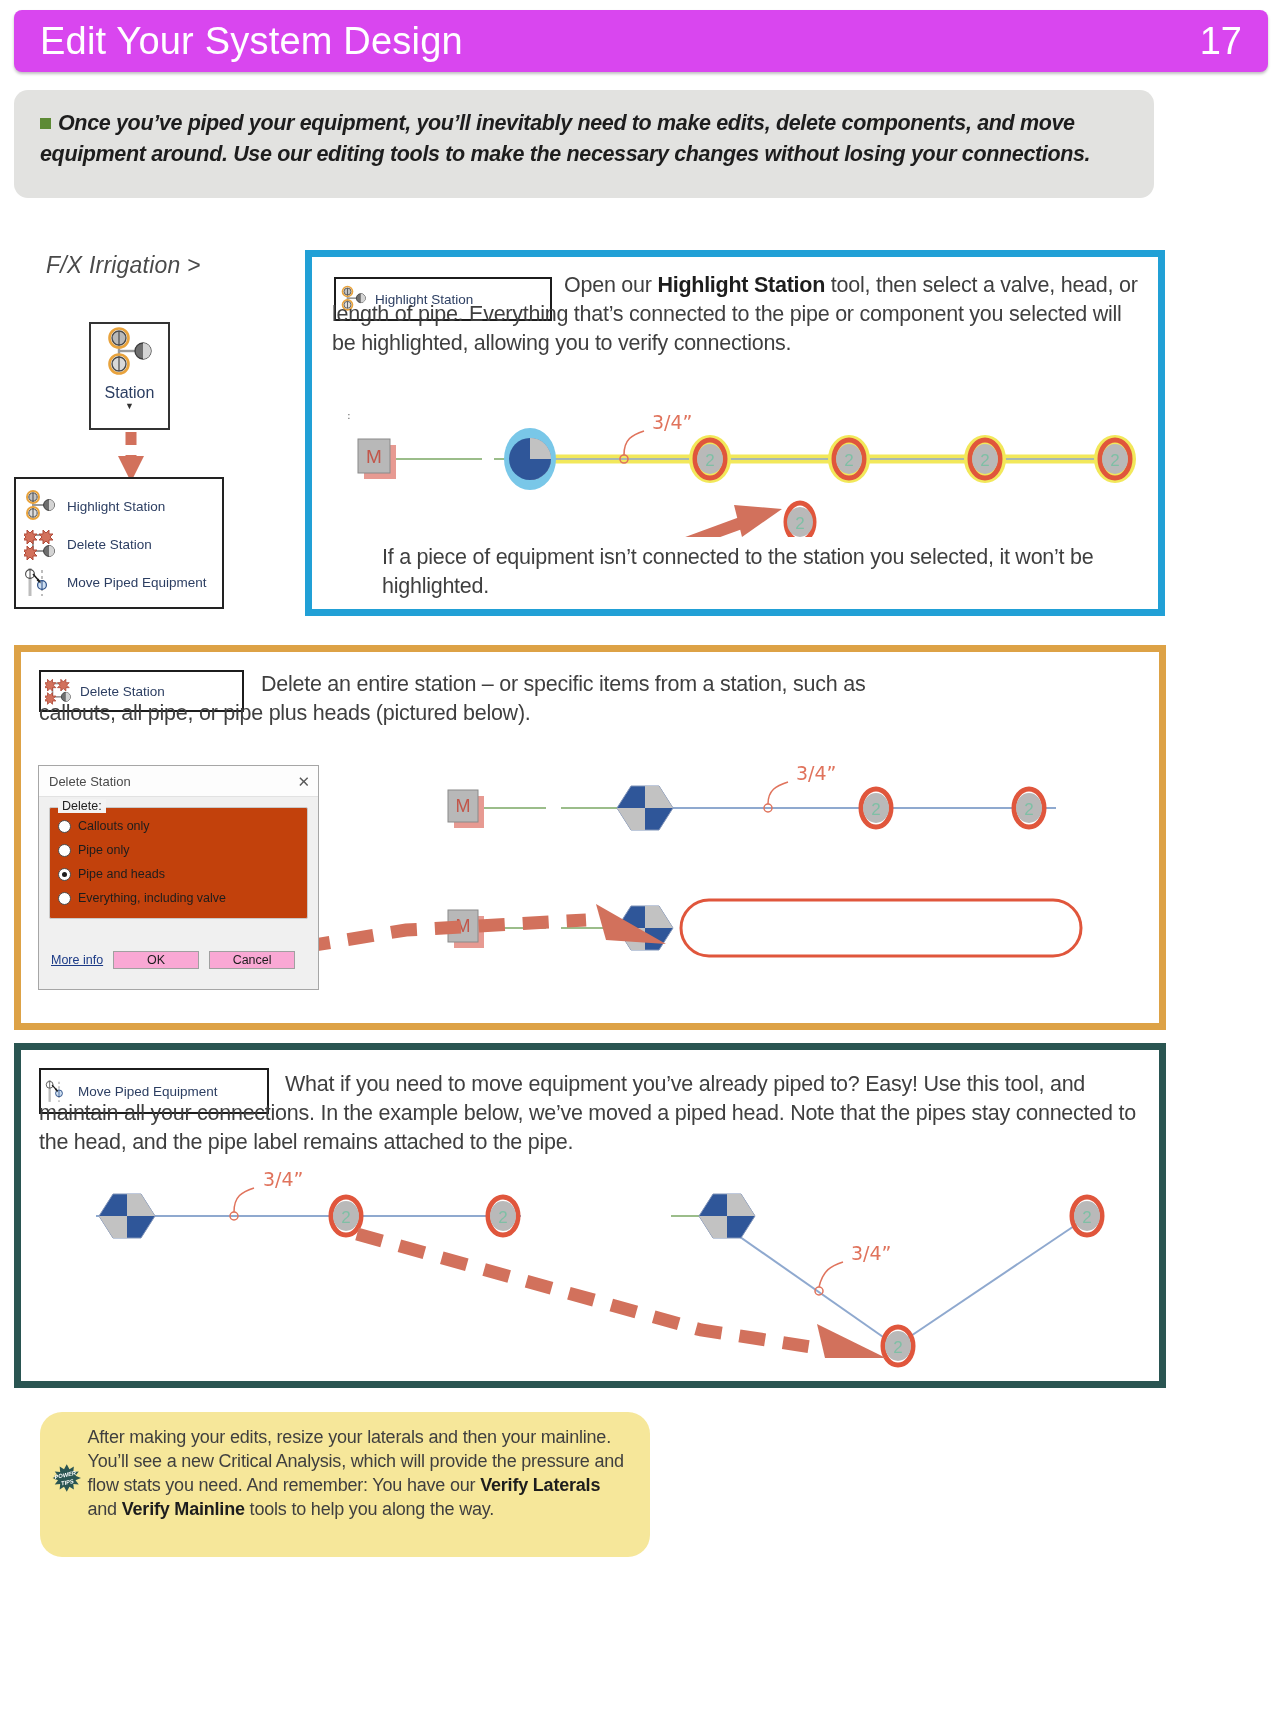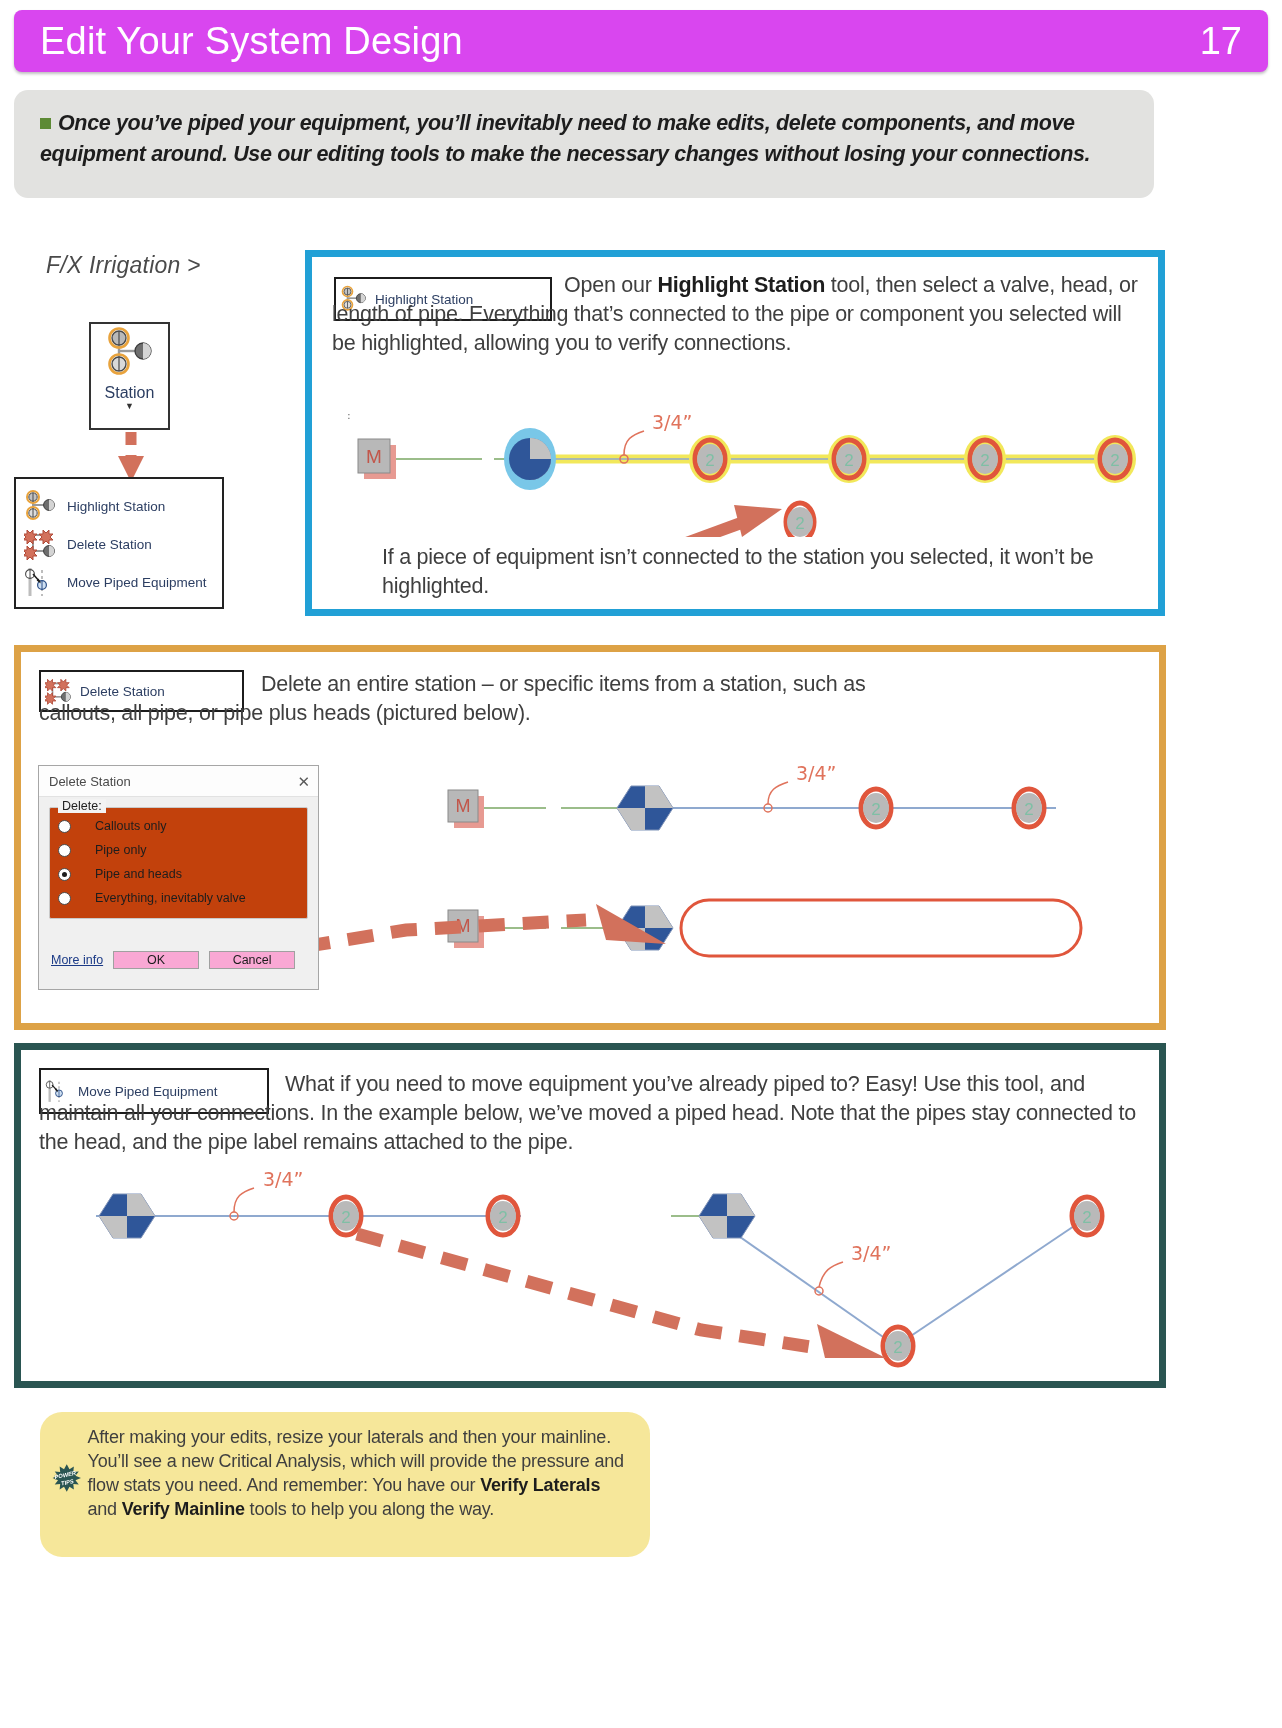--- a/index.html
+++ b/index.html
@@ -92,21 +92,21 @@
   .dlg-title .t{font-size:13px;color:#4a4a4a;}
   .dlg-title .x{font-size:15px;color:#5a5a5a;cursor:pointer;line-height:1;}
   .dlg-group{
     margin:10px 10px 0 10px;border:1px solid #c9c9c9;border-radius:2px;
     background:#c2410c;padding:6px 8px 8px 8px;position:relative;
   }
   .dlg-group-legend{
     position:absolute;top:-9px;left:8px;background:#f3f3f3;padding:0 4px;
     font-size:12.5px;color:#222;
   }
-  .radio-row{display:flex;align-items:center;gap:24px;height:24px;}
+  .radio-row{display:flex;align-items:center;gap:7px;height:24px;}
   .radio{
     width:13px;height:13px;border:1px solid #4c4c4c;border-radius:50%;
     background:#fff;box-sizing:border-box;display:inline-block;position:relative;flex:none;
   }
   .radio.on:after{
     content:"";position:absolute;left:3px;top:3px;width:5px;height:5px;
     border-radius:50%;background:#1e1e1e;
   }
   .radio-row .rl{font-size:12.5px;color:#1d1d1d;}
   .dlg-footer{
@@ -391,21 +391,21 @@
     <div class="radio-row">
       <span class="radio"></span>
       <span class="rl">Pipe only</span>
     </div>
     <div class="radio-row">
       <span class="radio on"></span>
       <span class="rl">Pipe and heads</span>
     </div>
     <div class="radio-row">
       <span class="radio"></span>
-      <span class="rl">Everything, inevitably valve</span>
+      <span class="rl">Everything, including valve</span>
     </div>
   </div>
   <div class="dlg-footer">
     <span class="more-info">More info</span>
     <span class="dlg-btn">OK</span>
     <span class="dlg-btn">Cancel</span>
   </div>
 </div>
 
 <div class="panel panel-teal">

